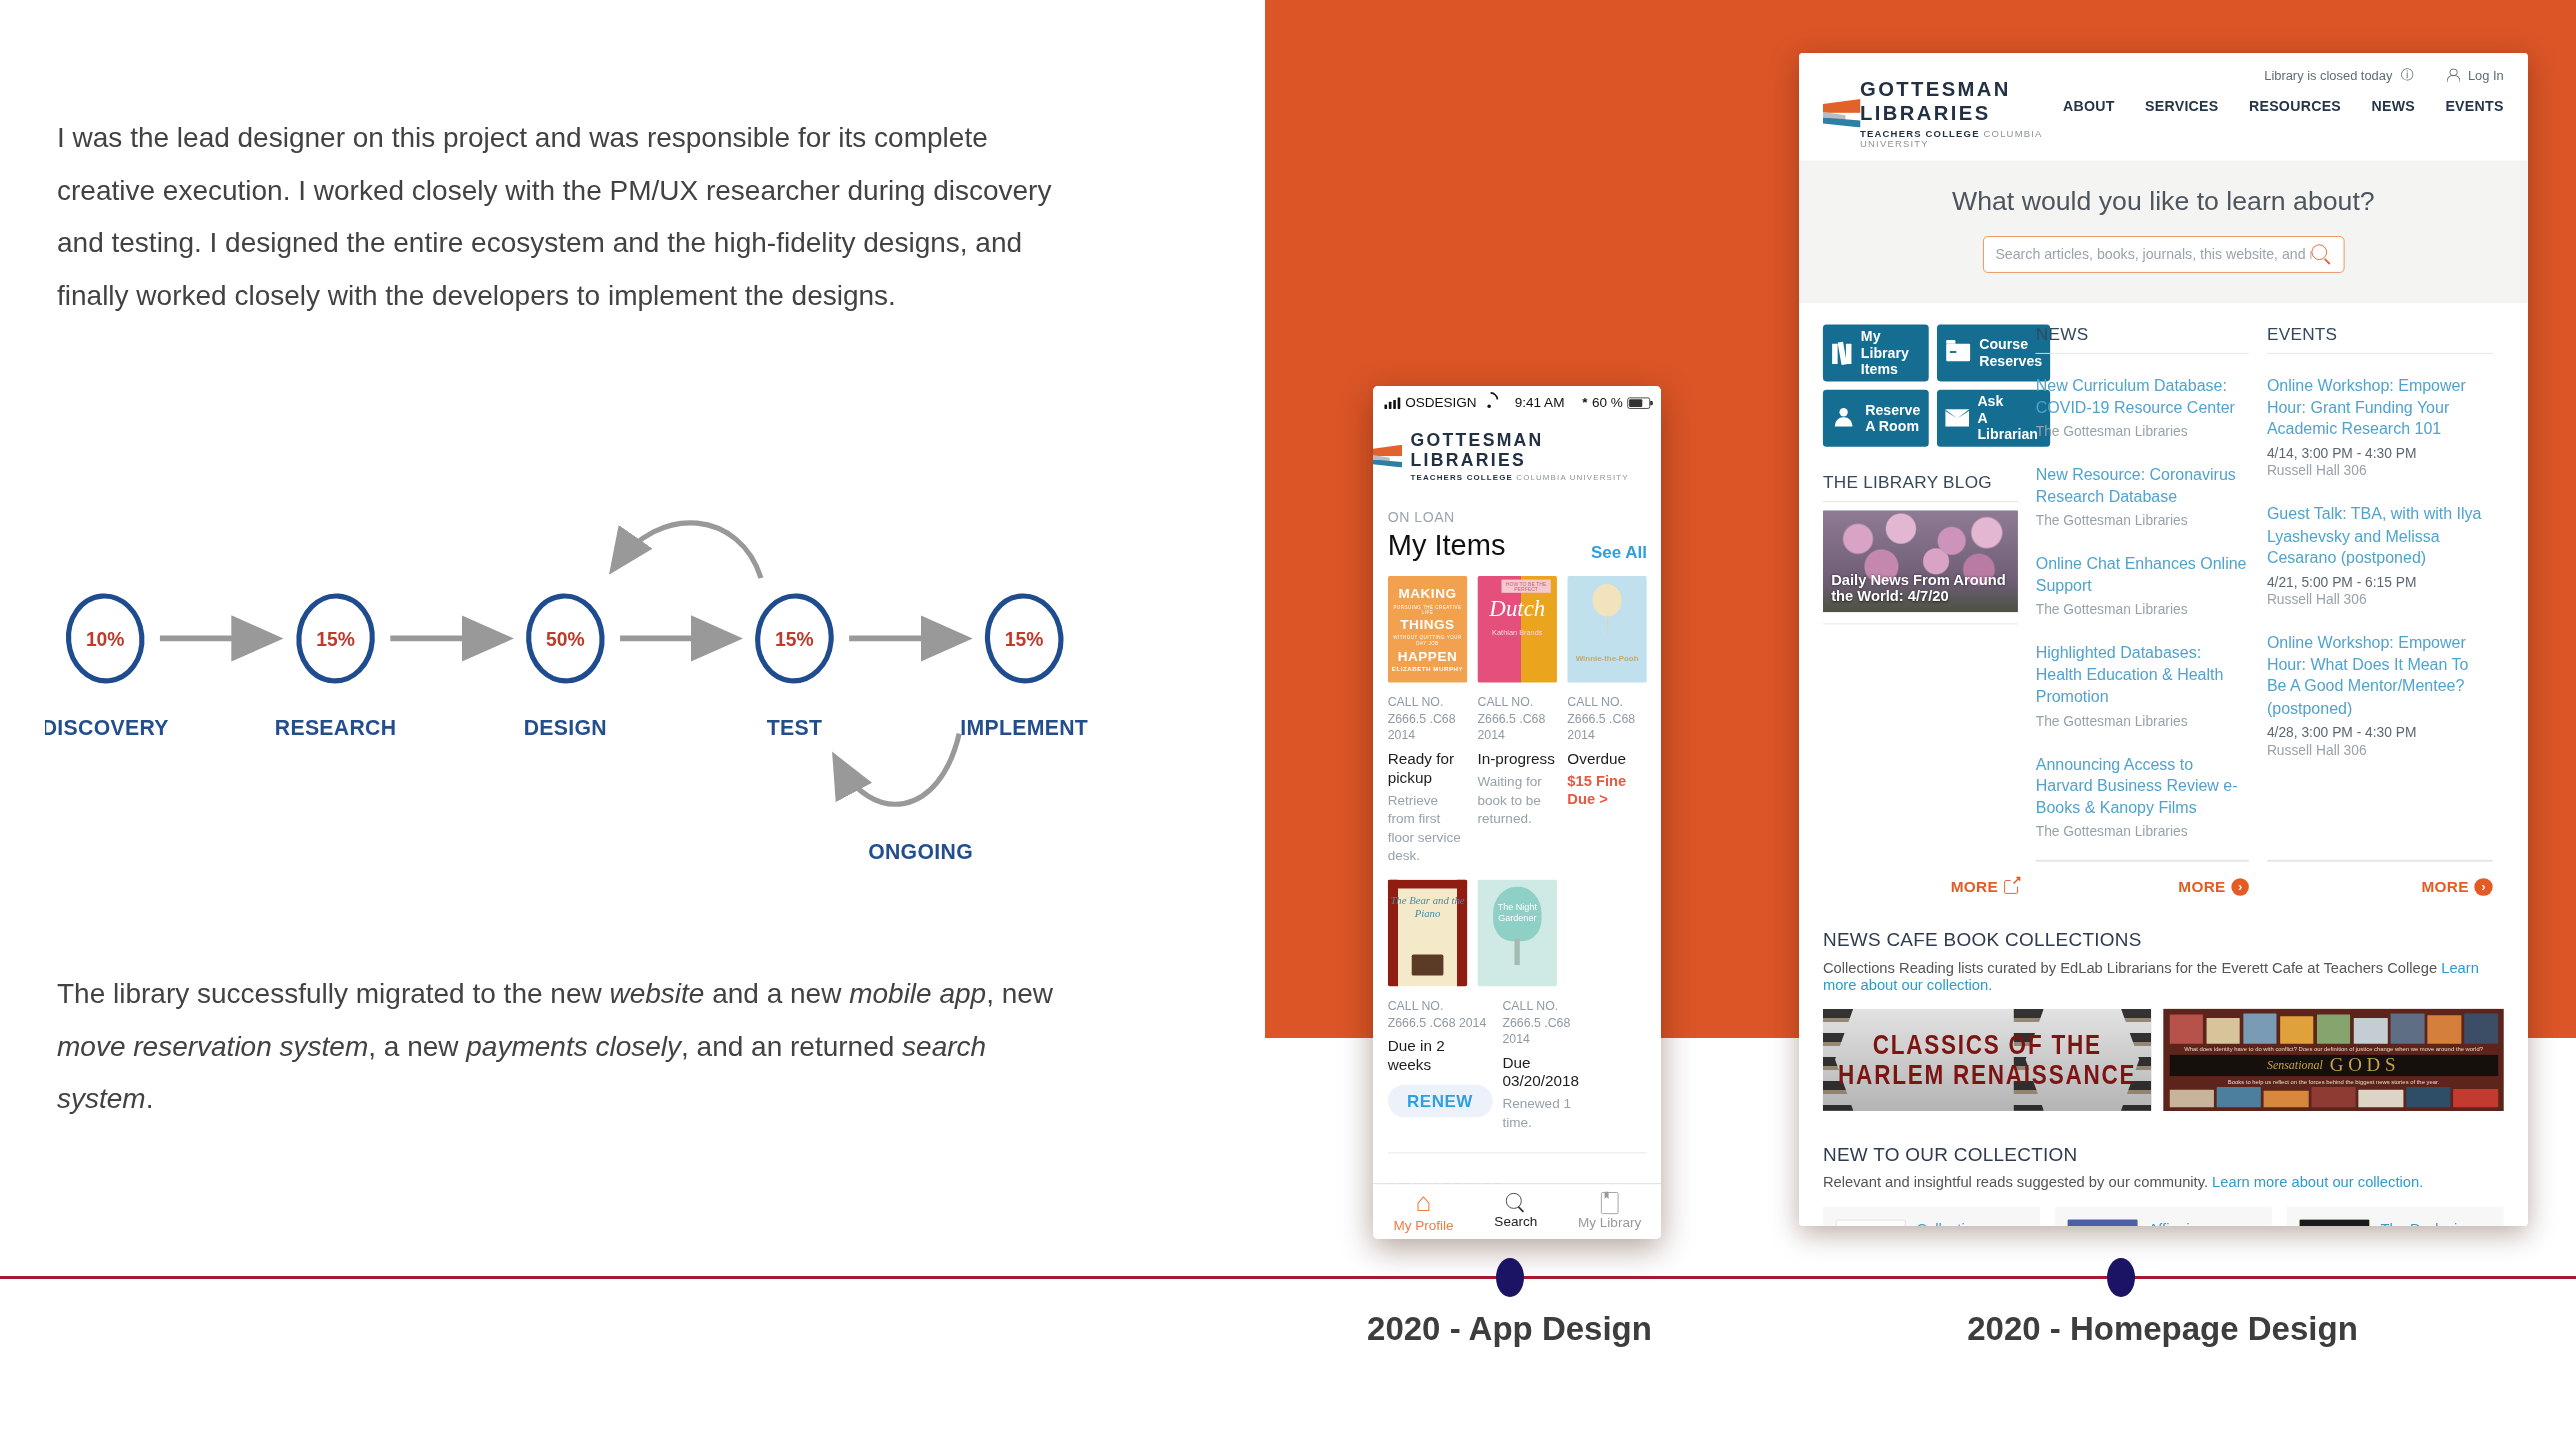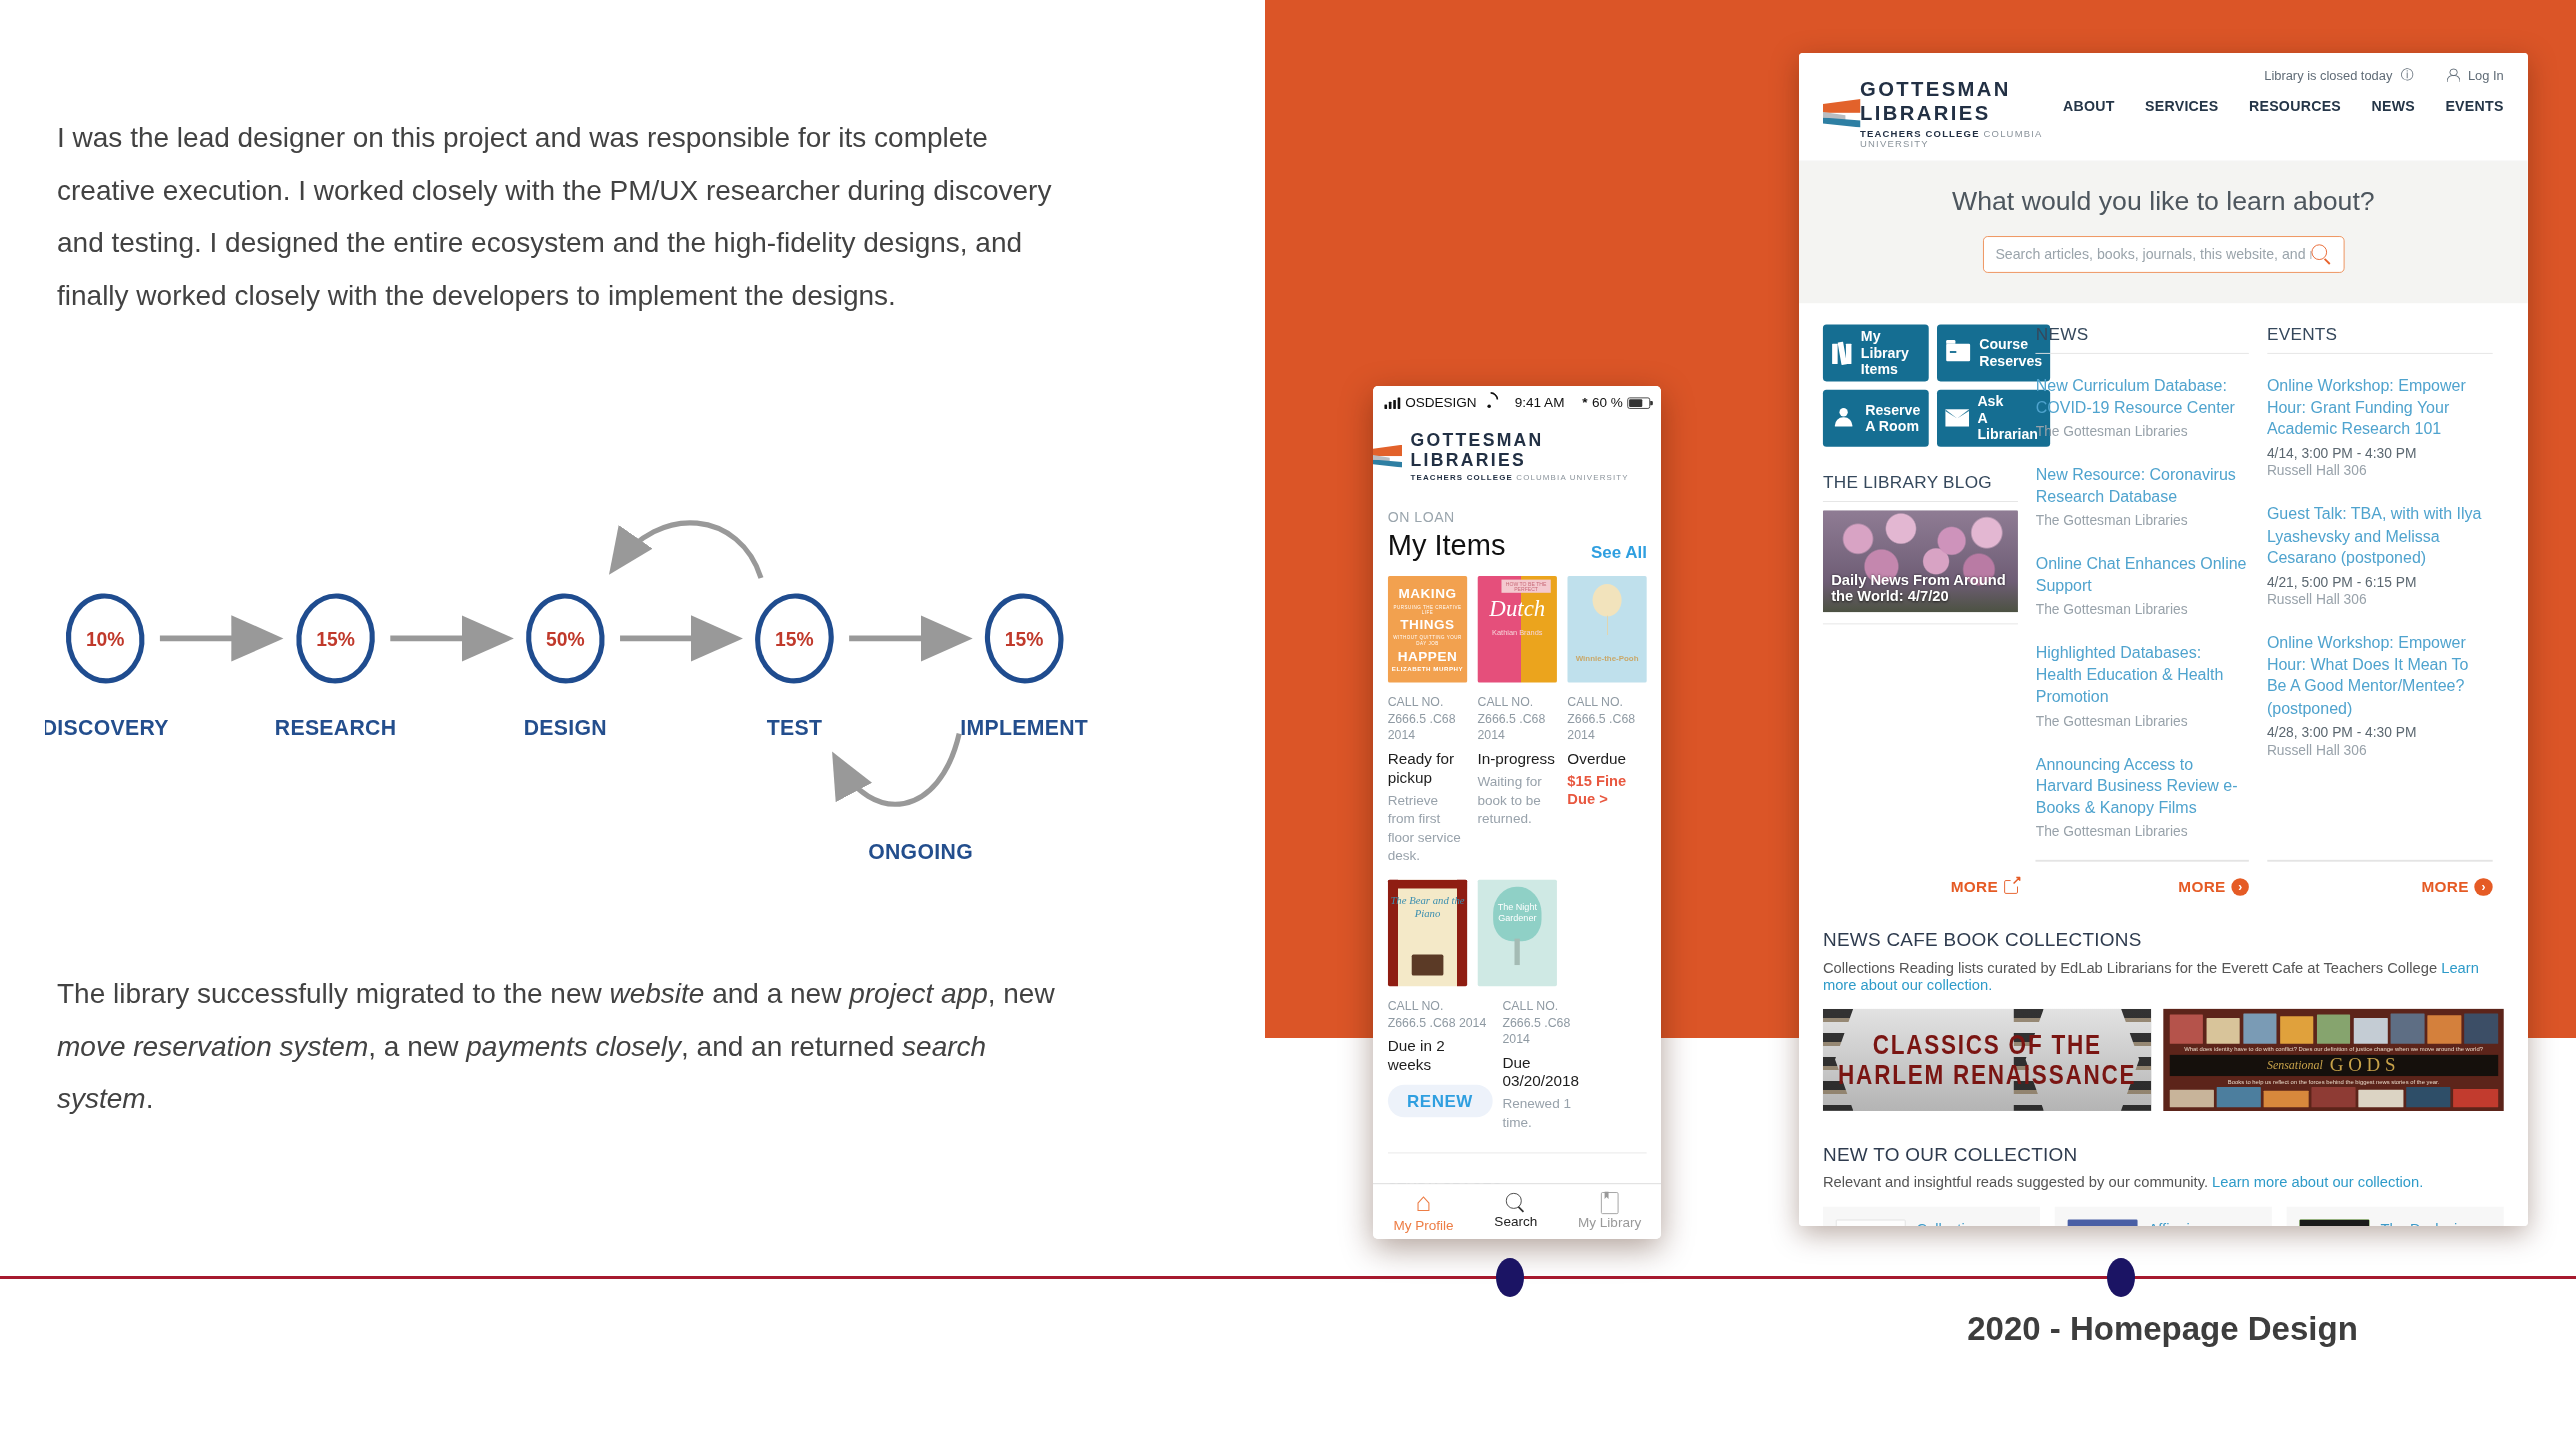--- a/index.html
+++ b/index.html
@@ -238,21 +238,21 @@
 
     <text class="diag-label" x="93" y="362" text-anchor="middle">DISCOVERY</text>
     <text class="diag-label" x="451" y="362" text-anchor="middle">RESEARCH</text>
     <text class="diag-label" x="808" y="362" text-anchor="middle">DESIGN</text>
     <text class="diag-label" x="1164" y="362" text-anchor="middle">TEST</text>
     <text class="diag-label" x="1521" y="362" text-anchor="middle">IMPLEMENT</text>
     <text class="diag-label" x="1360" y="555" text-anchor="middle">ONGOING</text>
   </svg>
 
   <div class="outcome-block">
-    <div class="para"><span>The library successfully migrated to the new </span><i>website</i><span> and a new </span><i>project app</i><span>, new </span><i>move reservation system</i><span>, a new </span><i>payments closely</i><span>, and an returned </span><i>search system</i><span>.</span></div>
+    <div class="para"><span>The library successfully migrated to the new </span><i>website</i><span> and a new </span><i>mobile app</i><span>, new </span><i>move reservation system</i><span>, a new </span><i>payments closely</i><span>, and an returned </span><i>search system</i><span>.</span></div>
   </div>
 
   <div class="phone">
     <div class="phone-inner">
       <div class="statusbar">
         <div class="sb-left">
           <span class="bars">
               <i></i>
               <i></i>
               <i></i>
@@ -613,16 +613,17 @@
 
         </div>
 
       </div>
     </div>
   </div>
 
   <div class="timeline-line"></div>
   <div class="tl-dot" style="left:1496px;"></div>
   <div class="tl-dot" style="left:2107px;"></div>
+  <div class="tl-label" style="left:1220px;">2020 - App Design</div>
   <div class="tl-label" style="left:1873px;">2020 - Homepage Design</div>
 
 </div>
 
 
 </body></html>

